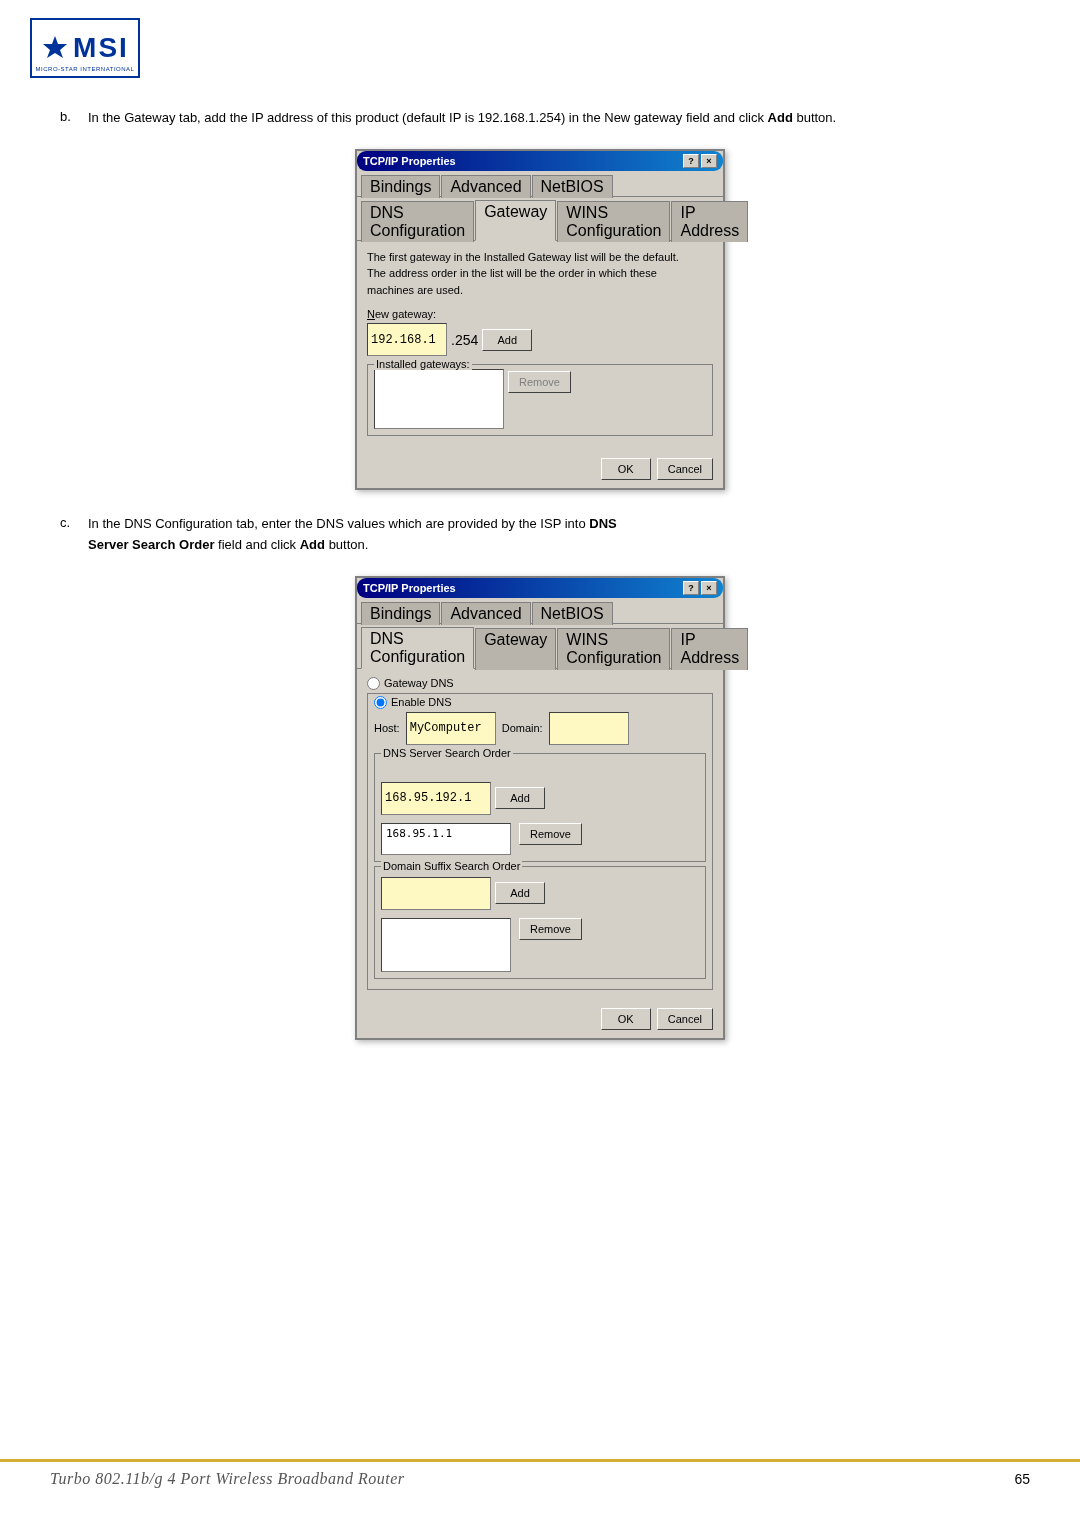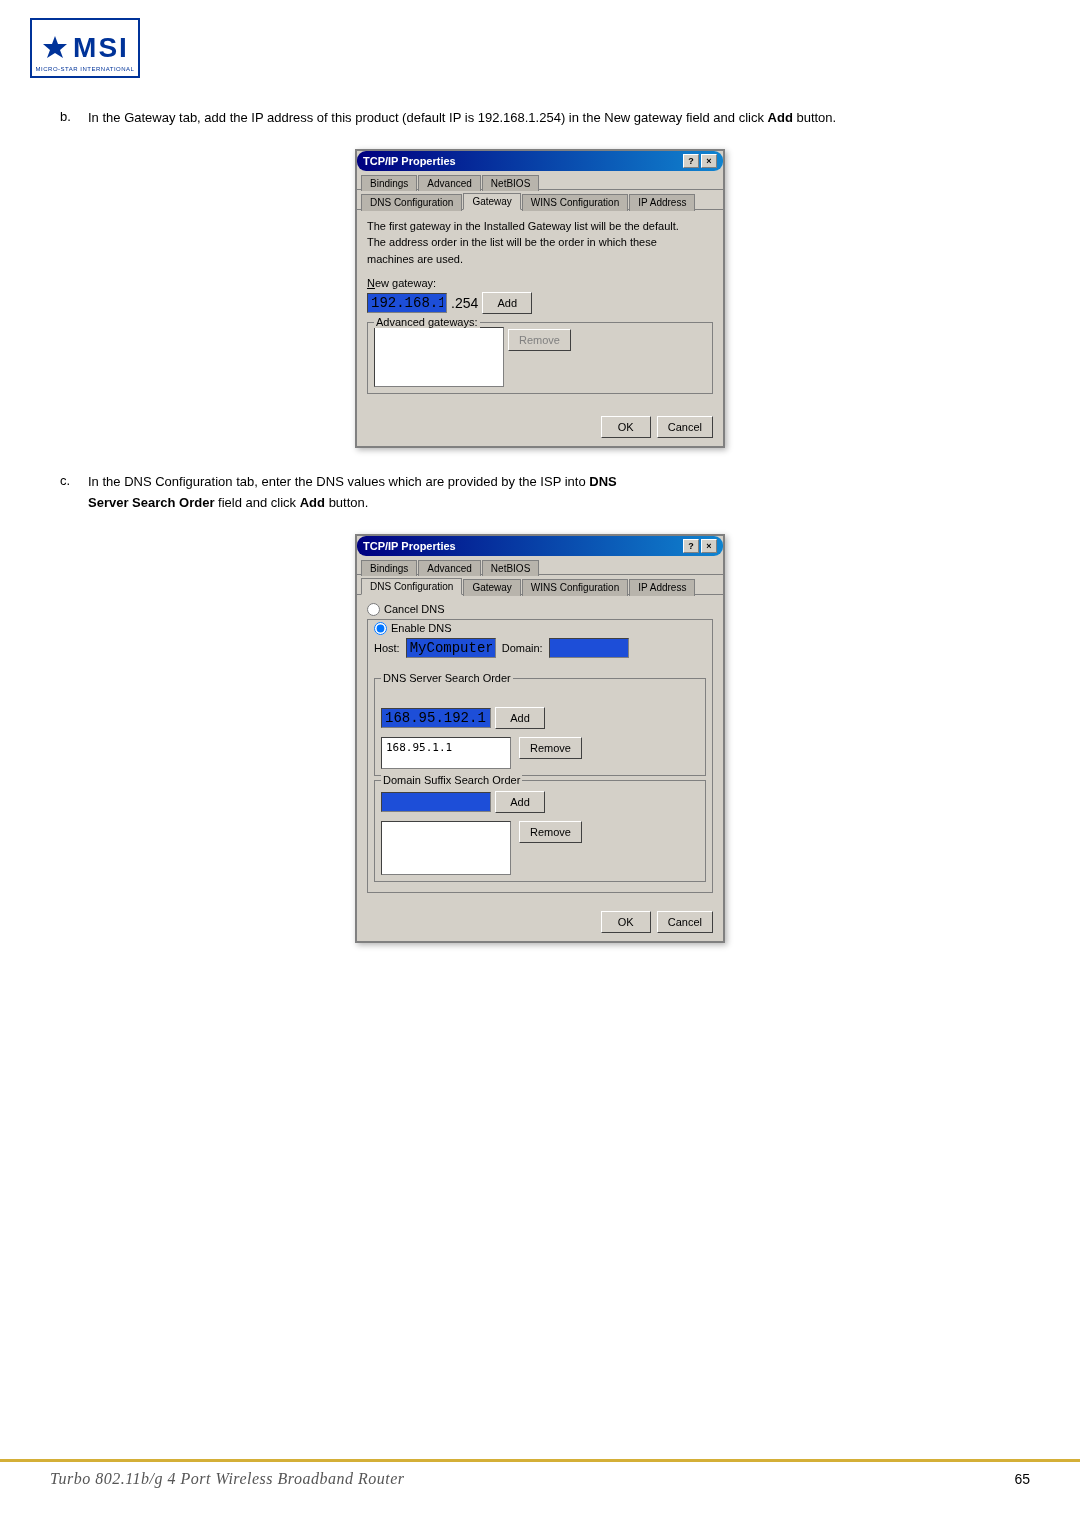--- a/index.html
+++ b/index.html
@@ -143,21 +143,21 @@
     
     .tabs-row {
       display: flex;
       background: #d4d0c8;
       border-bottom: 1px solid #808080;
       padding: 2px 4px 0 4px;
       gap: 1px;
     }
     .tab {
       padding: 2px 8px;
-      font-size: 10px;
+      font-size: 16px;
       border: 1px solid #808080;
       border-bottom: none;
       background: #d4d0c8;
       cursor: pointer;
       position: relative;
       top: 1px;
     }
     .tab.active {
       background: #d4d0c8;
       border-bottom: 1px solid #d4d0c8;
@@ -199,26 +199,26 @@
     }
 
     .input-row {
       display: flex;
       align-items: center;
       gap: 4px;
       margin-bottom: 8px;
     }
 
     .win-input {
-      height: 20px;
+      height: 33px;
       border: 1px solid #808080;
       border-top-color: #404040;
       border-left-color: #404040;
-      background: #1d4ed8;
-      font-size: 14px;
+      background: #fef9c3;
+      font-size: 12px;
       padding: 1px 3px;
       font-family: 'Courier New', monospace;
     }
 
     .win-btn {
       height: 22px;
       padding: 0 10px;
       background: #d4d0c8;
       border: 1px solid #808080;
       border-top-color: #fff;
@@ -298,21 +298,21 @@
       left: 6px;
       background: #d4d0c8;
       padding: 0 2px;
       font-size: 11px;
     }
 
     .host-domain-row {
       display: flex;
       gap: 6px;
       align-items: center;
-      margin-bottom: 20px;
+      margin-bottom: 8px;
     }
 
     
     .page-footer {
       position: absolute;
       bottom: 30px;
       left: 0;
       right: 0;
       display: flex;
       justify-content: space-between;
@@ -422,21 +422,21 @@
         <div class="field-label">
           <u>N</u>ew gateway:
         </div>
         <div class="input-row">
           <input class="win-input" type="text" value="192.168.1" style="width: 80px;">
           <span style="font-size:14px;">.254</span>
           <button class="win-btn">Add</button>
         </div>
 
         <div class="group-box">
-          <span class="group-box-label">Advanced gateways:</span>
+          <span class="group-box-label">Installed gateways:</span>
           <div class="installed-list-row">
             <div class="list-box"></div>
             <div style="display:flex;flex-direction:column;justify-content:flex-start;padding-top:2px;">
               <button class="win-btn disabled" disabled="">Remove</button>
             </div>
           </div>
         </div>
       </div>
 
       <div class="dialog-footer">
@@ -476,21 +476,21 @@
         <div class="tab active">DNS Configuration</div>
         <div class="tab inactive">Gateway</div>
         <div class="tab inactive">WINS Configuration</div>
         <div class="tab inactive">IP Address</div>
       </div>
 
       <div class="dialog-body">
 
         <div class="radio-row">
           <input type="radio" name="dns_mode" class="radio-input" style="">
-          <label>Cancel DNS</label>
+          <label>Gateway DNS</label>
         </div>
         <div style="border:1px solid #808080;padding:2px 6px 6px 6px;margin-bottom:4px;">
           <div class="radio-row">
             <input type="radio" name="dns_mode" class="radio-input" checked="" style="">
             <label>Enable DNS</label>
           </div>
 
           <div class="host-domain-row">
             <label>Host:</label>
             <input class="win-input" type="text" style="width: 90px;" value="MyComputer">

